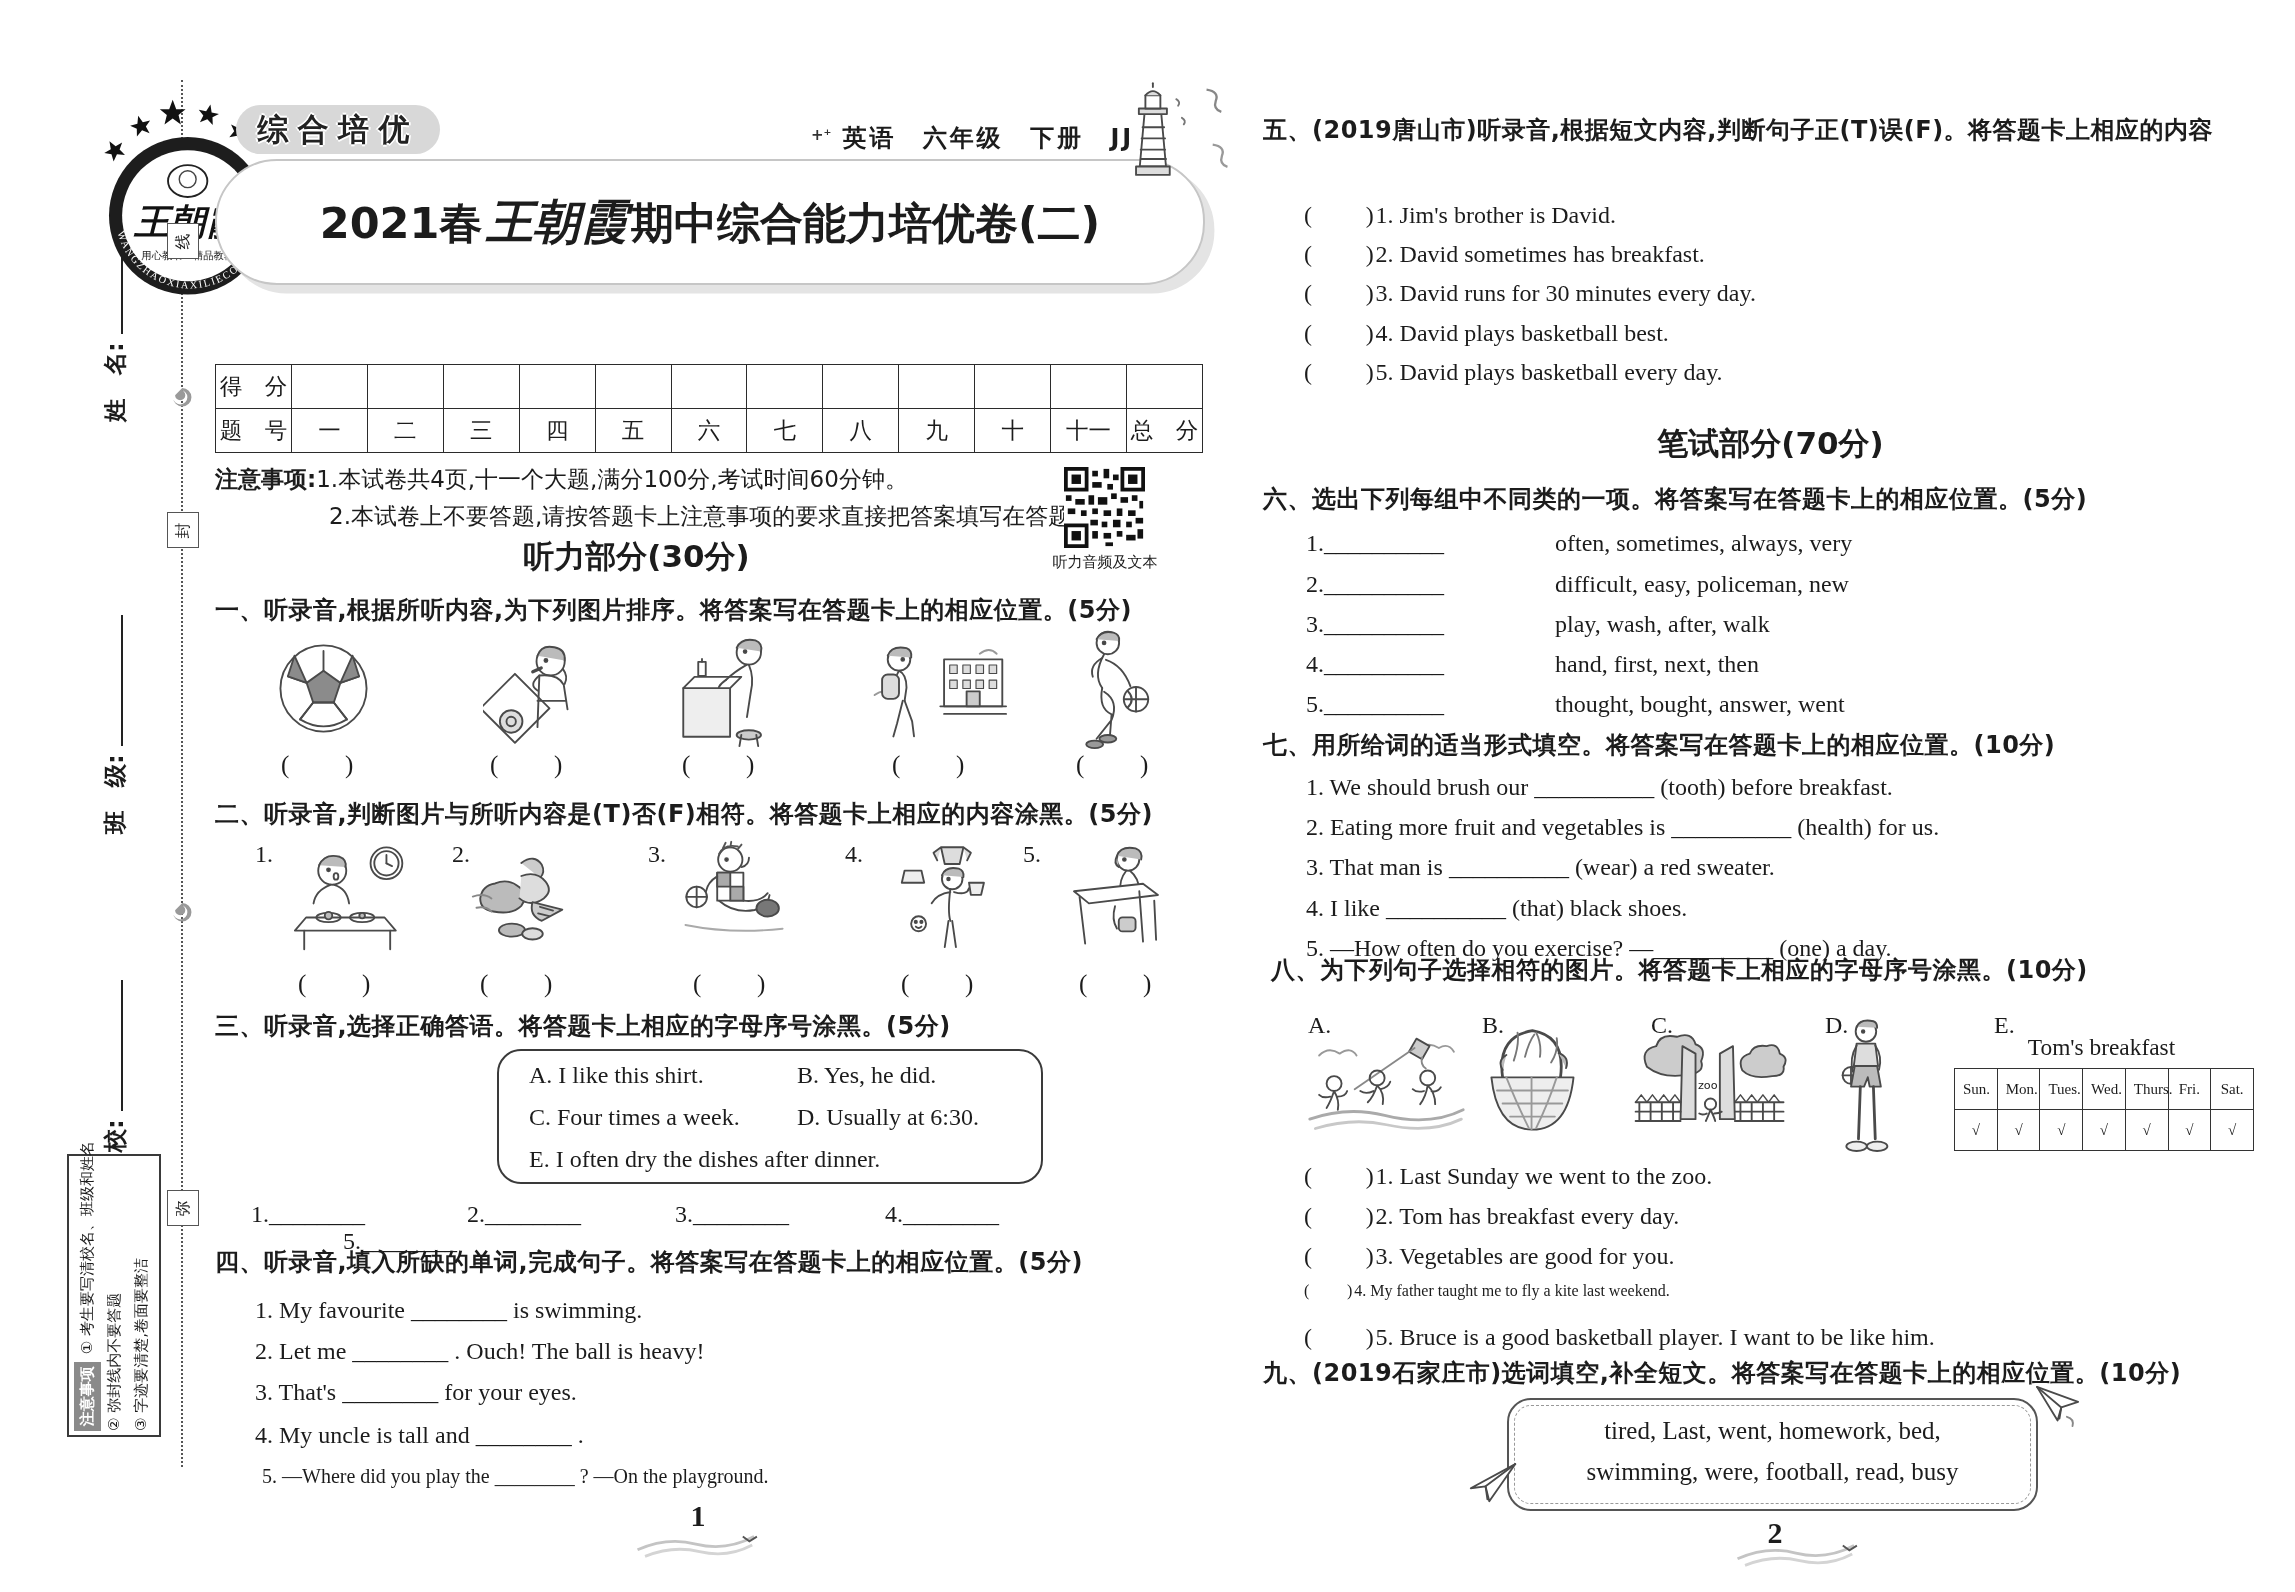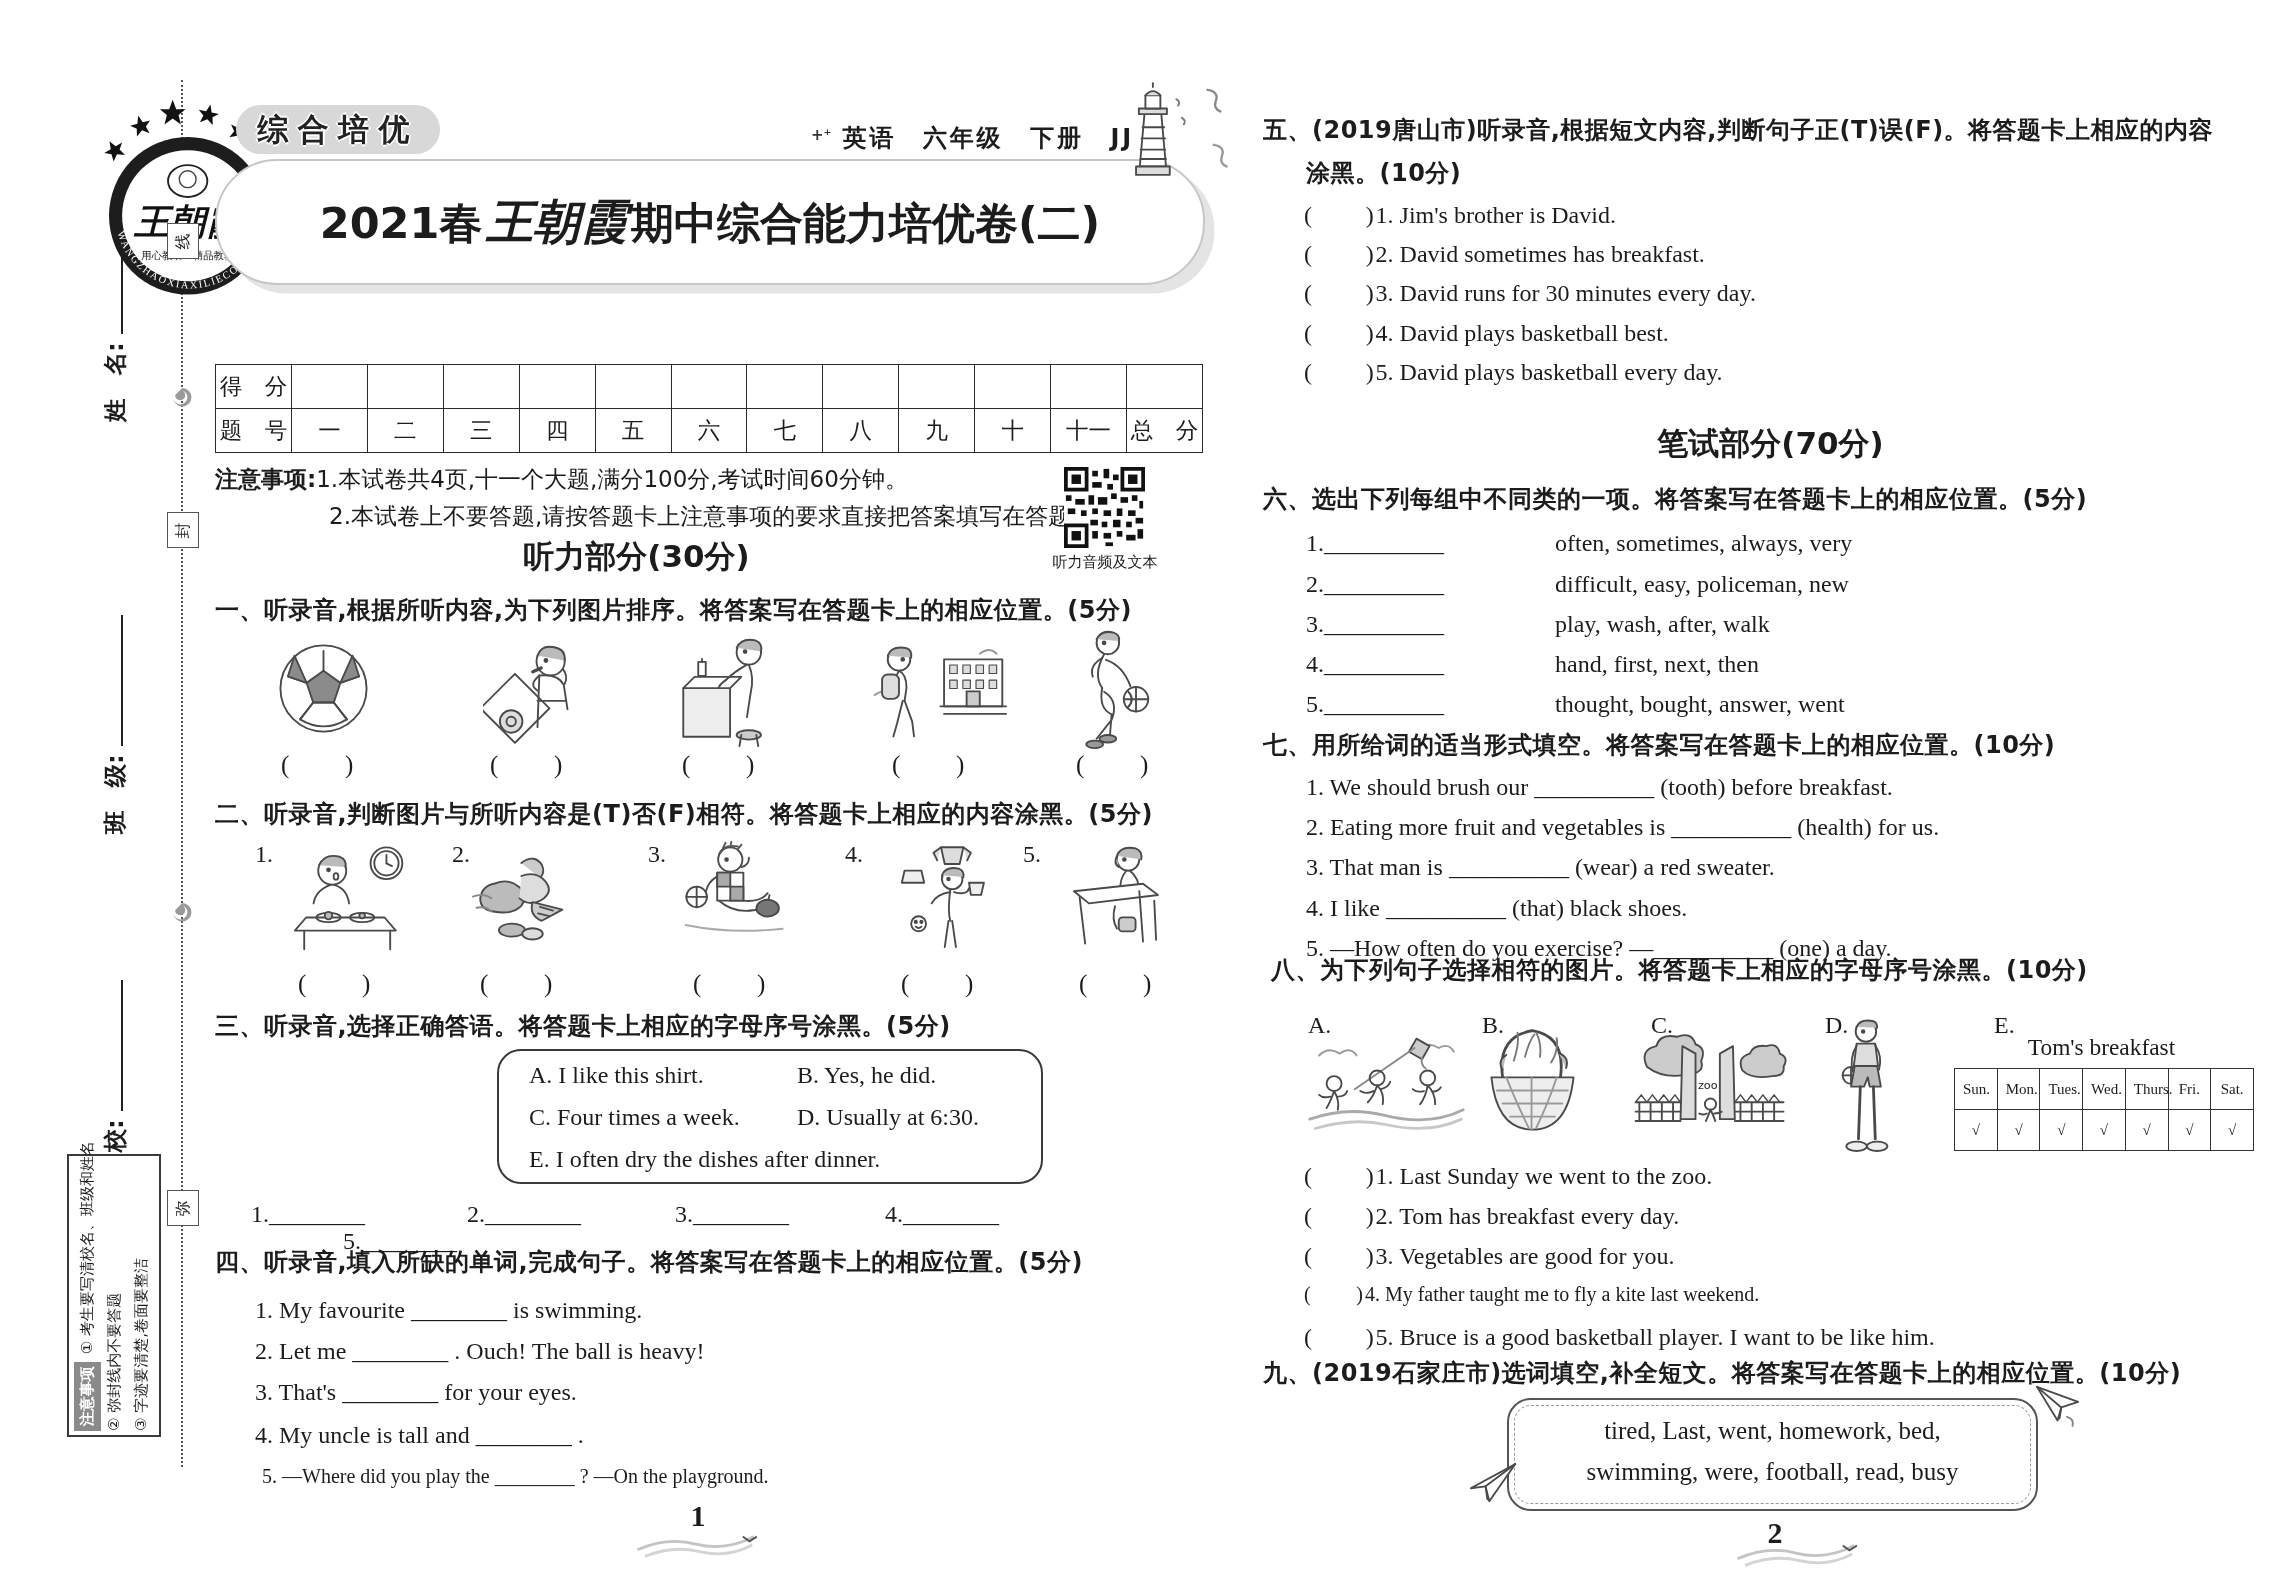--- a/index.html
+++ b/index.html
@@ -409,21 +409,20 @@
 
   <div class="abs en" style="left:656px;top:1499px;width:84px;text-align:center;font-size:30px;font-weight:700;">1</div>
   <svg class="abs" style="left:630px;top:1529px;" width="141" height="34" viewBox="0 0 150 36">
     <path d="M8 22 q32 -14 62 -6 q32 8 62 -8" stroke="#c4c4c4" stroke-width="3" fill="none"></path>
     <path d="M16 29 q30 -12 58 -5 q30 7 56 -7" stroke="#d4d4d4" stroke-width="3" fill="none"></path>
     <path d="M120 8 l7 5 l8 -5" stroke="#555" stroke-width="2" fill="none"></path>
   </svg>
 
   <div class="abs hd" style="left:1263px;top:109px;width:1012px;line-height:43px;">
     <div>五、(2019唐山市)听录音,根据短文内容,判断句子正(T)误(F)。将答题卡上相应的内容</div>
-    <div style="padding-left:43px;">涂黑。(10分)</div>
   </div>
   <div class="abs item" style="left:1304px;top:199px;font-size:24px;">
     <span class="parens">(　　)</span><span>1. Jim's brother is David.</span></div>
   <div class="abs item" style="left:1304px;top:238px;font-size:24px;">
     <span class="parens">(　　)</span><span>2. David sometimes has breakfast.</span></div>
   <div class="abs item" style="left:1304px;top:277px;font-size:24px;">
     <span class="parens">(　　)</span><span>3. David runs for 30 minutes every day.</span></div>
   <div class="abs item" style="left:1304px;top:317px;font-size:24px;">
     <span class="parens">(　　)</span><span>4. David plays basketball best.</span></div>
   <div class="abs item" style="left:1304px;top:356px;font-size:24px;">
@@ -537,21 +536,21 @@
     </tbody>
       </table>
   </div>
 
   <div class="abs item" style="left:1304px;top:1160px;font-size:24px;">
     <span class="parens">(　　)</span><span>1. Last Sunday we went to the zoo.</span></div>
   <div class="abs item" style="left:1304px;top:1200px;font-size:24px;">
     <span class="parens">(　　)</span><span>2. Tom has breakfast every day.</span></div>
   <div class="abs item" style="left:1304px;top:1240px;font-size:24px;">
     <span class="parens">(　　)</span><span>3. Vegetables are good for you.</span></div>
-  <div class="abs item" style="left:1304px;top:1281px;font-size:20px;">
+  <div class="abs item" style="left:1304px;top:1281px;font-size:16px;">
     <span class="parens">(　　)</span><span>4. My father taught me to fly a kite last weekend.</span></div>
   <div class="abs item" style="left:1304px;top:1321px;font-size:24px;">
     <span class="parens">(　　)</span><span>5. Bruce is a good basketball player. I want to be like him.</span></div>
 
   <div class="abs hd" style="left:1263px;top:1357px;width:1012px;">九、(2019石家庄市)选词填空,补全短文。将答案写在答题卡上的相应位置。(10分)</div>
   <div class="abs wordbox" style="left:1507px;top:1398px;width:527px;height:109px;">
     <div class="item" style="position:absolute;top:17px;width:100%;text-align:center;font-size:25px;">tired, Last, went, homework, bed,</div>
     <div class="item" style="position:absolute;top:58px;width:100%;text-align:center;font-size:25px;">swimming, were, football, read, busy</div>
   </div>
   <svg class="abs illu" style="left:1467px;top:1460px;" width="52" height="49" viewBox="0 0 56 52">

